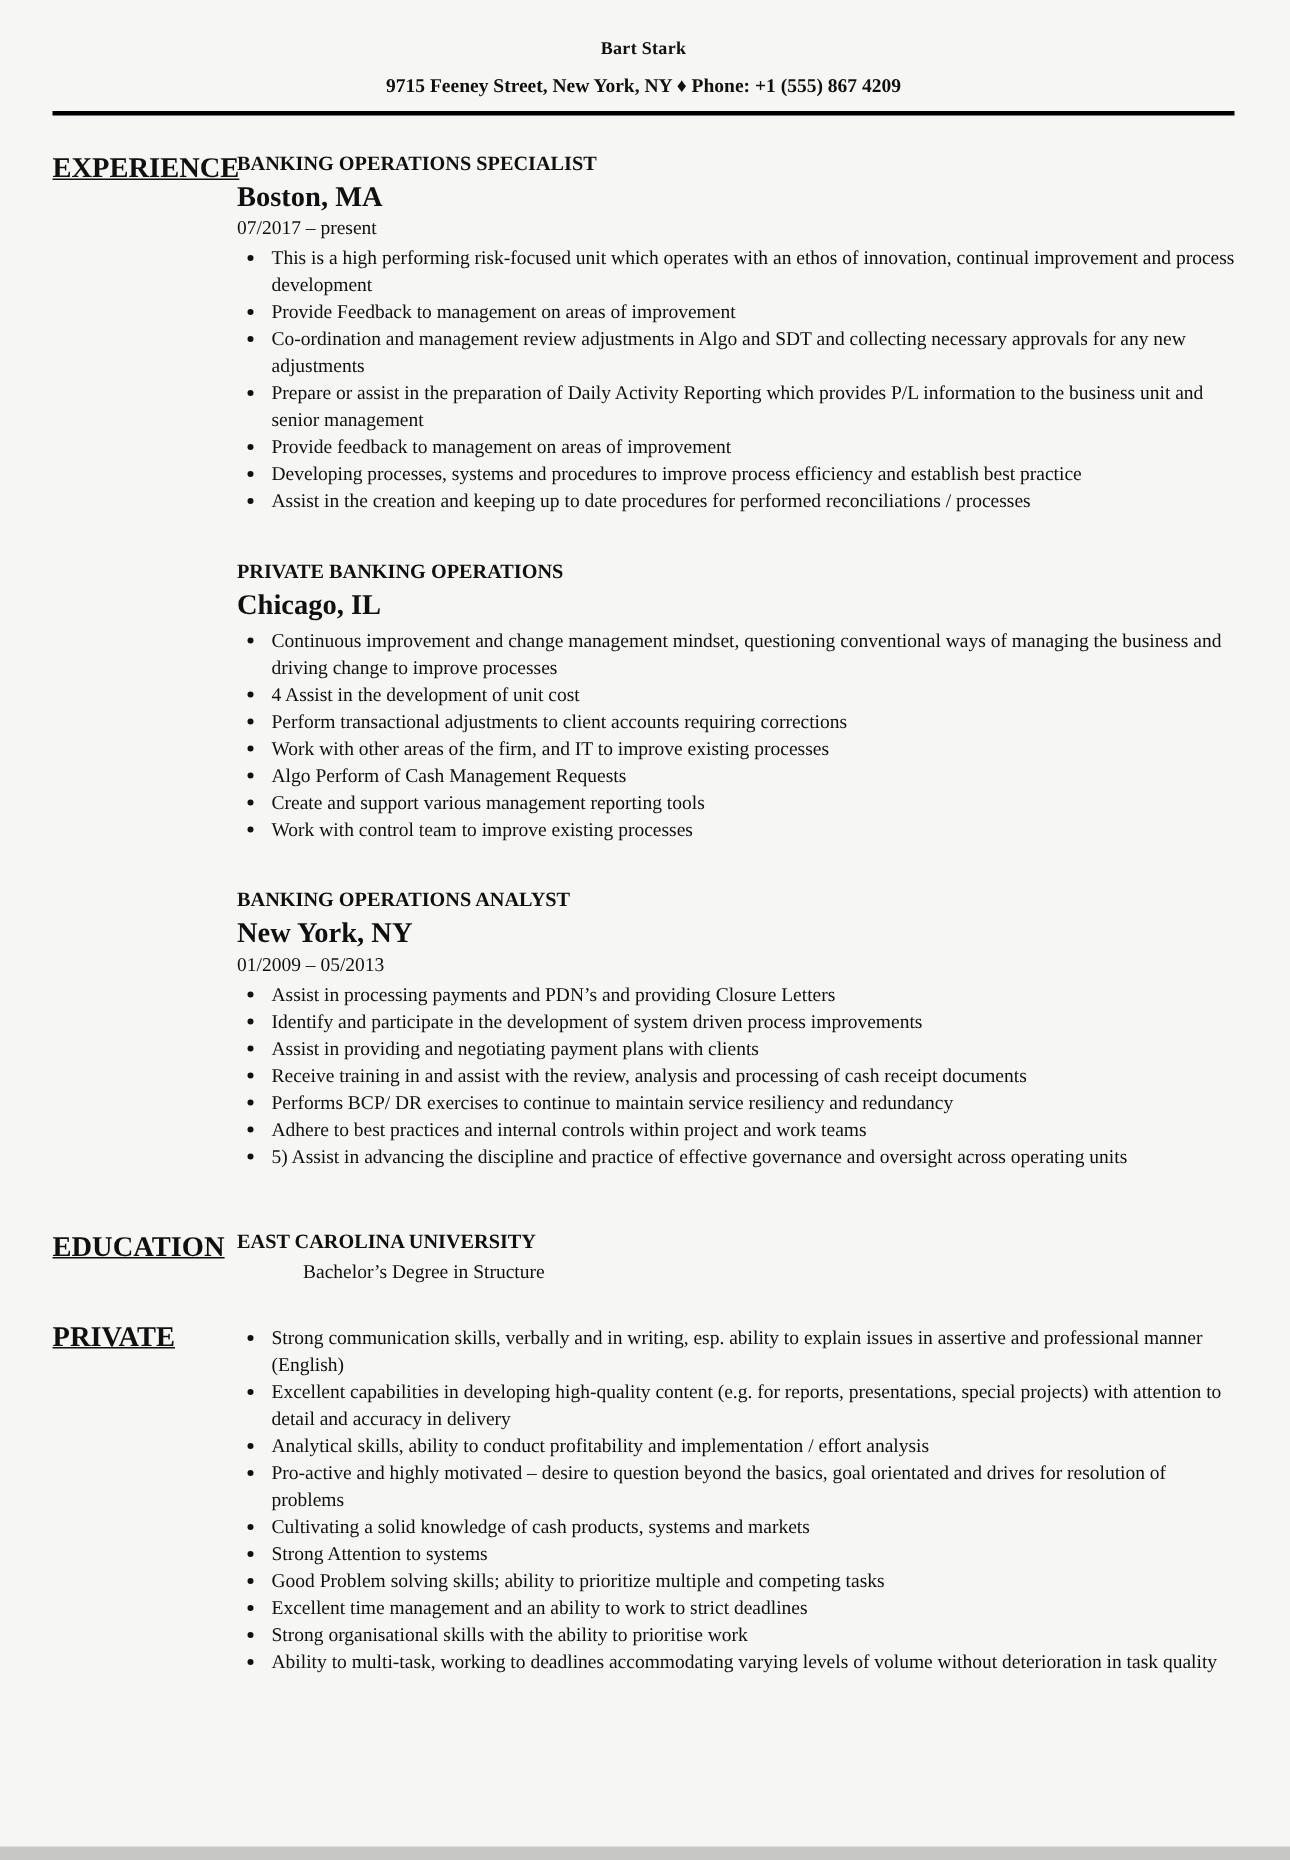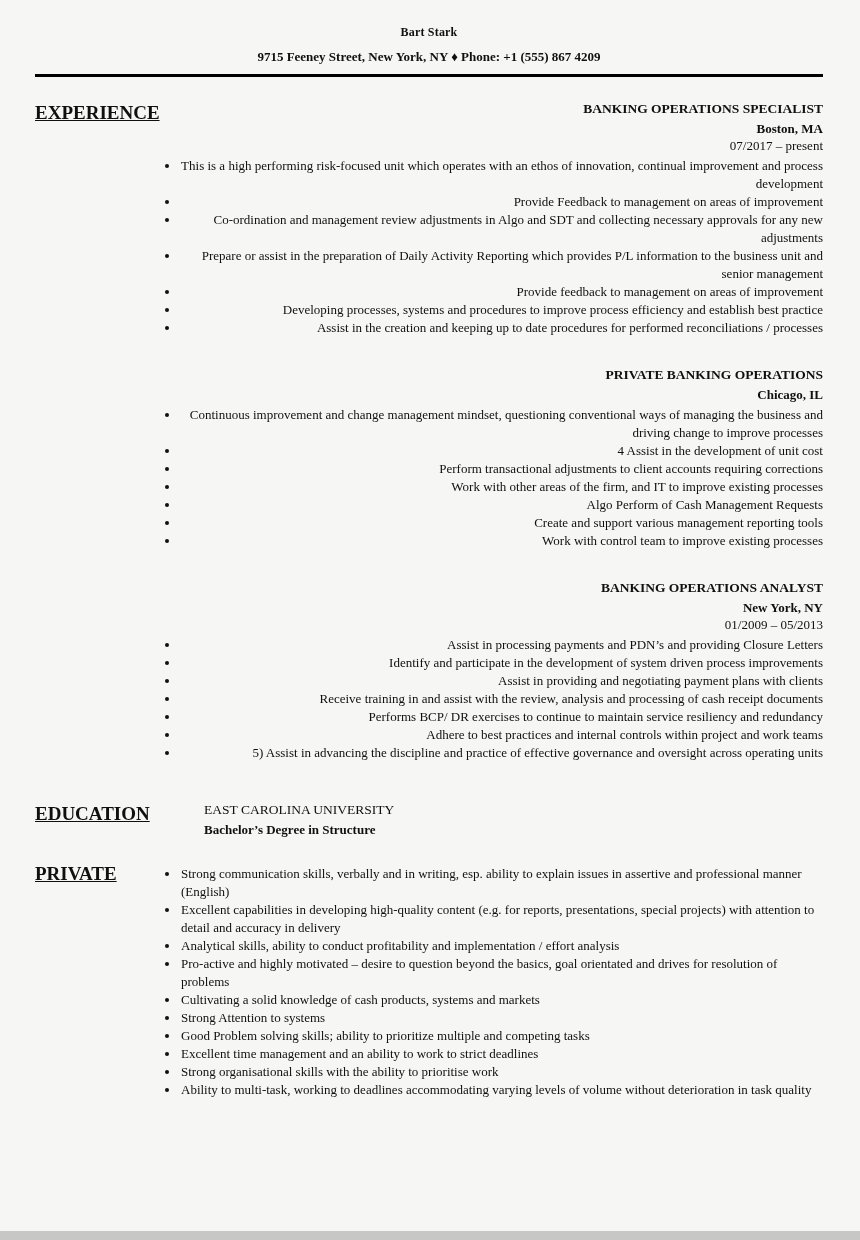--- a/index.html
+++ b/index.html
@@ -17,41 +17,41 @@
 
   
   .resume-header { text-align: center; }
   .resume-name { font-size: 12px; font-weight: bold; letter-spacing: 0.2px; }
   .contact-line { font-size: 13px; font-weight: bold; margin-top: 9px; }
   .header-rule { border: none; border-top: 3px solid #000; margin-top: 9px; }
 
   
   .row { display: grid; grid-template-columns: 123px 1fr; align-items: start; }
   .row.experience { margin-top: 24px; }
-  .row.education  { margin-top: 40px; gap: 46px; }
+  .row.education  { margin-top: 40px; }
   .row.skills     { margin-top: 24px; }
   .section-label { font-size: 19px; font-weight: bold; padding-top: 1px; text-decoration: underline; }
 
   
-  .job { margin-bottom: 30px; text-align: right; }
+  .job { margin-bottom: 30px; }
   .job:last-child { margin-bottom: 0; }
   .job-title { font-size: 13.5px; font-weight: bold; }
-  .job-location { font-size: 13px; font-weight: bold; margin-top: 4px; }
+  .job-location { font-size: 19px; font-weight: bold; margin-top: 4px; }
   .job-dates { font-size: 13px; margin-top: 1px; }
 
   ul.bullets { margin: 3px 0 0 0; padding-left: 22px; list-style-type: disc; }
   ul.bullets li {
     font-size: 13px;
     line-height: 18px;
     padding-left: 1px;
   }
 
   
-  .school-name { font-size: 13.5px; font-weight: normal; }
-  .degree { font-size: 13px; font-weight: bold; margin-top: 4px; }
+  .school-name { font-size: 13.5px; font-weight: bold; }
+  .degree { font-size: 13px; font-weight: normal; margin-top: 4px; margin-left: 44px; }
 
   
   .page-edge {
     position: absolute;
     left: 0; right: 0; bottom: 0;
     height: 9px;
     background: #c7c7c5;
   }
 </style>
 </head>

